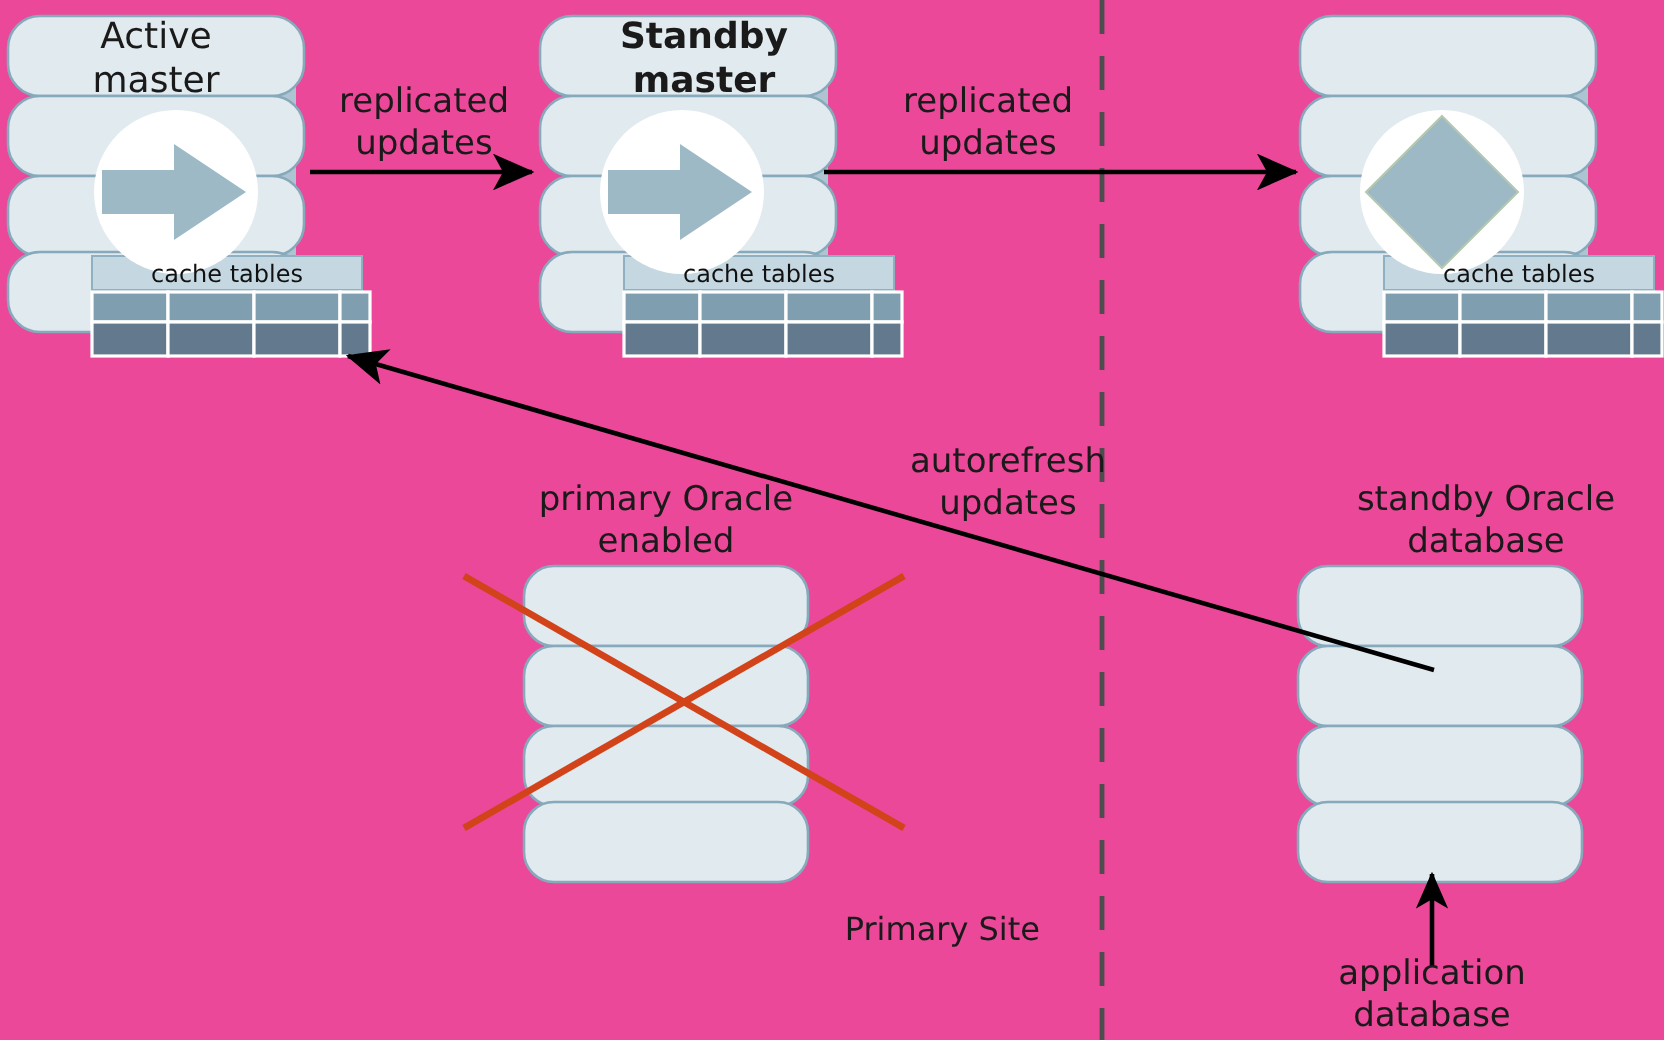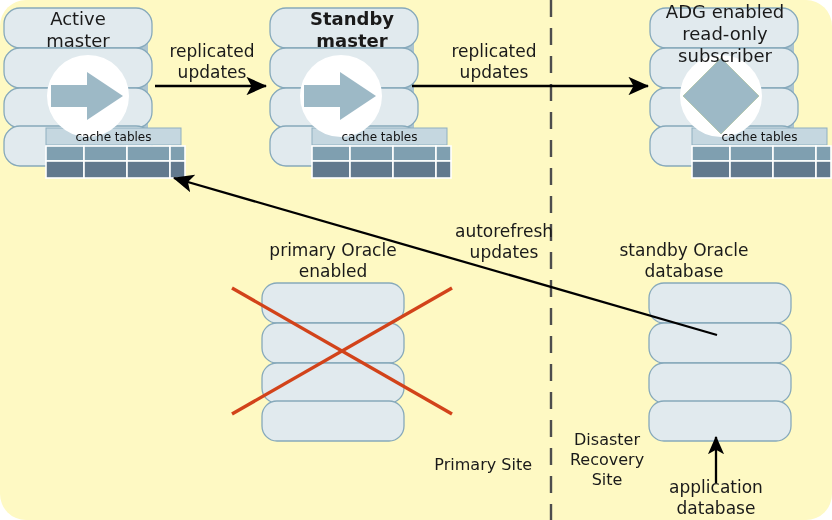--- a/index.html
+++ b/index.html
@@ -4,24 +4,23 @@
 <style>
   html, body {
     margin: 0;
     padding: 0;
     background: #ffffff;
   }
   #diagram {
     position: relative;
     width: 832px;
     height: 520px;
-    background: #fef9c3;
+    background: #ec4899;
     font-family: "DejaVu Sans", "Liberation Sans", sans-serif;
     overflow: hidden;
-    border-radius: 26px;
   }
   .svg-layer {
     position: absolute;
     left: 0;
     top: 0;
     width: 832px;
     height: 520px;
   }
   .label {
     position: absolute;
@@ -182,23 +181,20 @@
 
     <line x1="716" y1="483" x2="716" y2="437" stroke="#000000" stroke-width="2.3" marker-end="url(#arrowheadsm)"></line>
   </svg>
 
   <div class="label node-title" style="left:14px; top:8px; width:128px;">Active
 master</div>
 
   <div class="label node-title" style="left:288px; top:8px; width:128px;font-weight:bold;">Standby
 master</div>
 
-  <div class="label node-title" style="left:652px; top:1px; width:146px;">ADG enabled
-read-only
-subscriber</div>
 
   <div class="label cache-label" style="left:46px; top:130px; width:135px;">cache tables</div>
 
   <div class="label cache-label" style="left:312px; top:130px; width:135px;">cache tables</div>
 
   <div class="label cache-label" style="left:692px; top:130px; width:135px;">cache tables</div>
 
   <div class="label" style="left:158px; top:41px; width:108px;">replicated
 updates</div>
 
@@ -207,22 +203,19 @@
 
   <div class="label" style="left:442px; top:221px; width:124px;">autorefresh
 updates</div>
 
   <div class="label" style="left:652px; top:477px; width:128px;">application
 database</div>
 
   <div class="label" style="left:264px; top:240px; width:138px;">primary Oracle
 enabled</div>
 
-  <div class="label" style="left:615px; top:240px; width:138px;text-align:center;">standby Oracle
+  <div class="label" style="left:674px; top:240px; width:138px;text-align:center;">standby Oracle
 database</div>
 
-  <div class="label site-label" style="left:424px; top:455px; width:108px; text-align:right;">Primary Site</div>
-
-  <div class="label site-label" style="left:563px; top:430px; width:88px; text-align:center;">Disaster
-Recovery
-Site</div>
+  <div class="label site-label" style="left:412px; top:455px; width:108px; text-align:right;">Primary Site</div>
+
 
 </div>
 
 </body></html>

